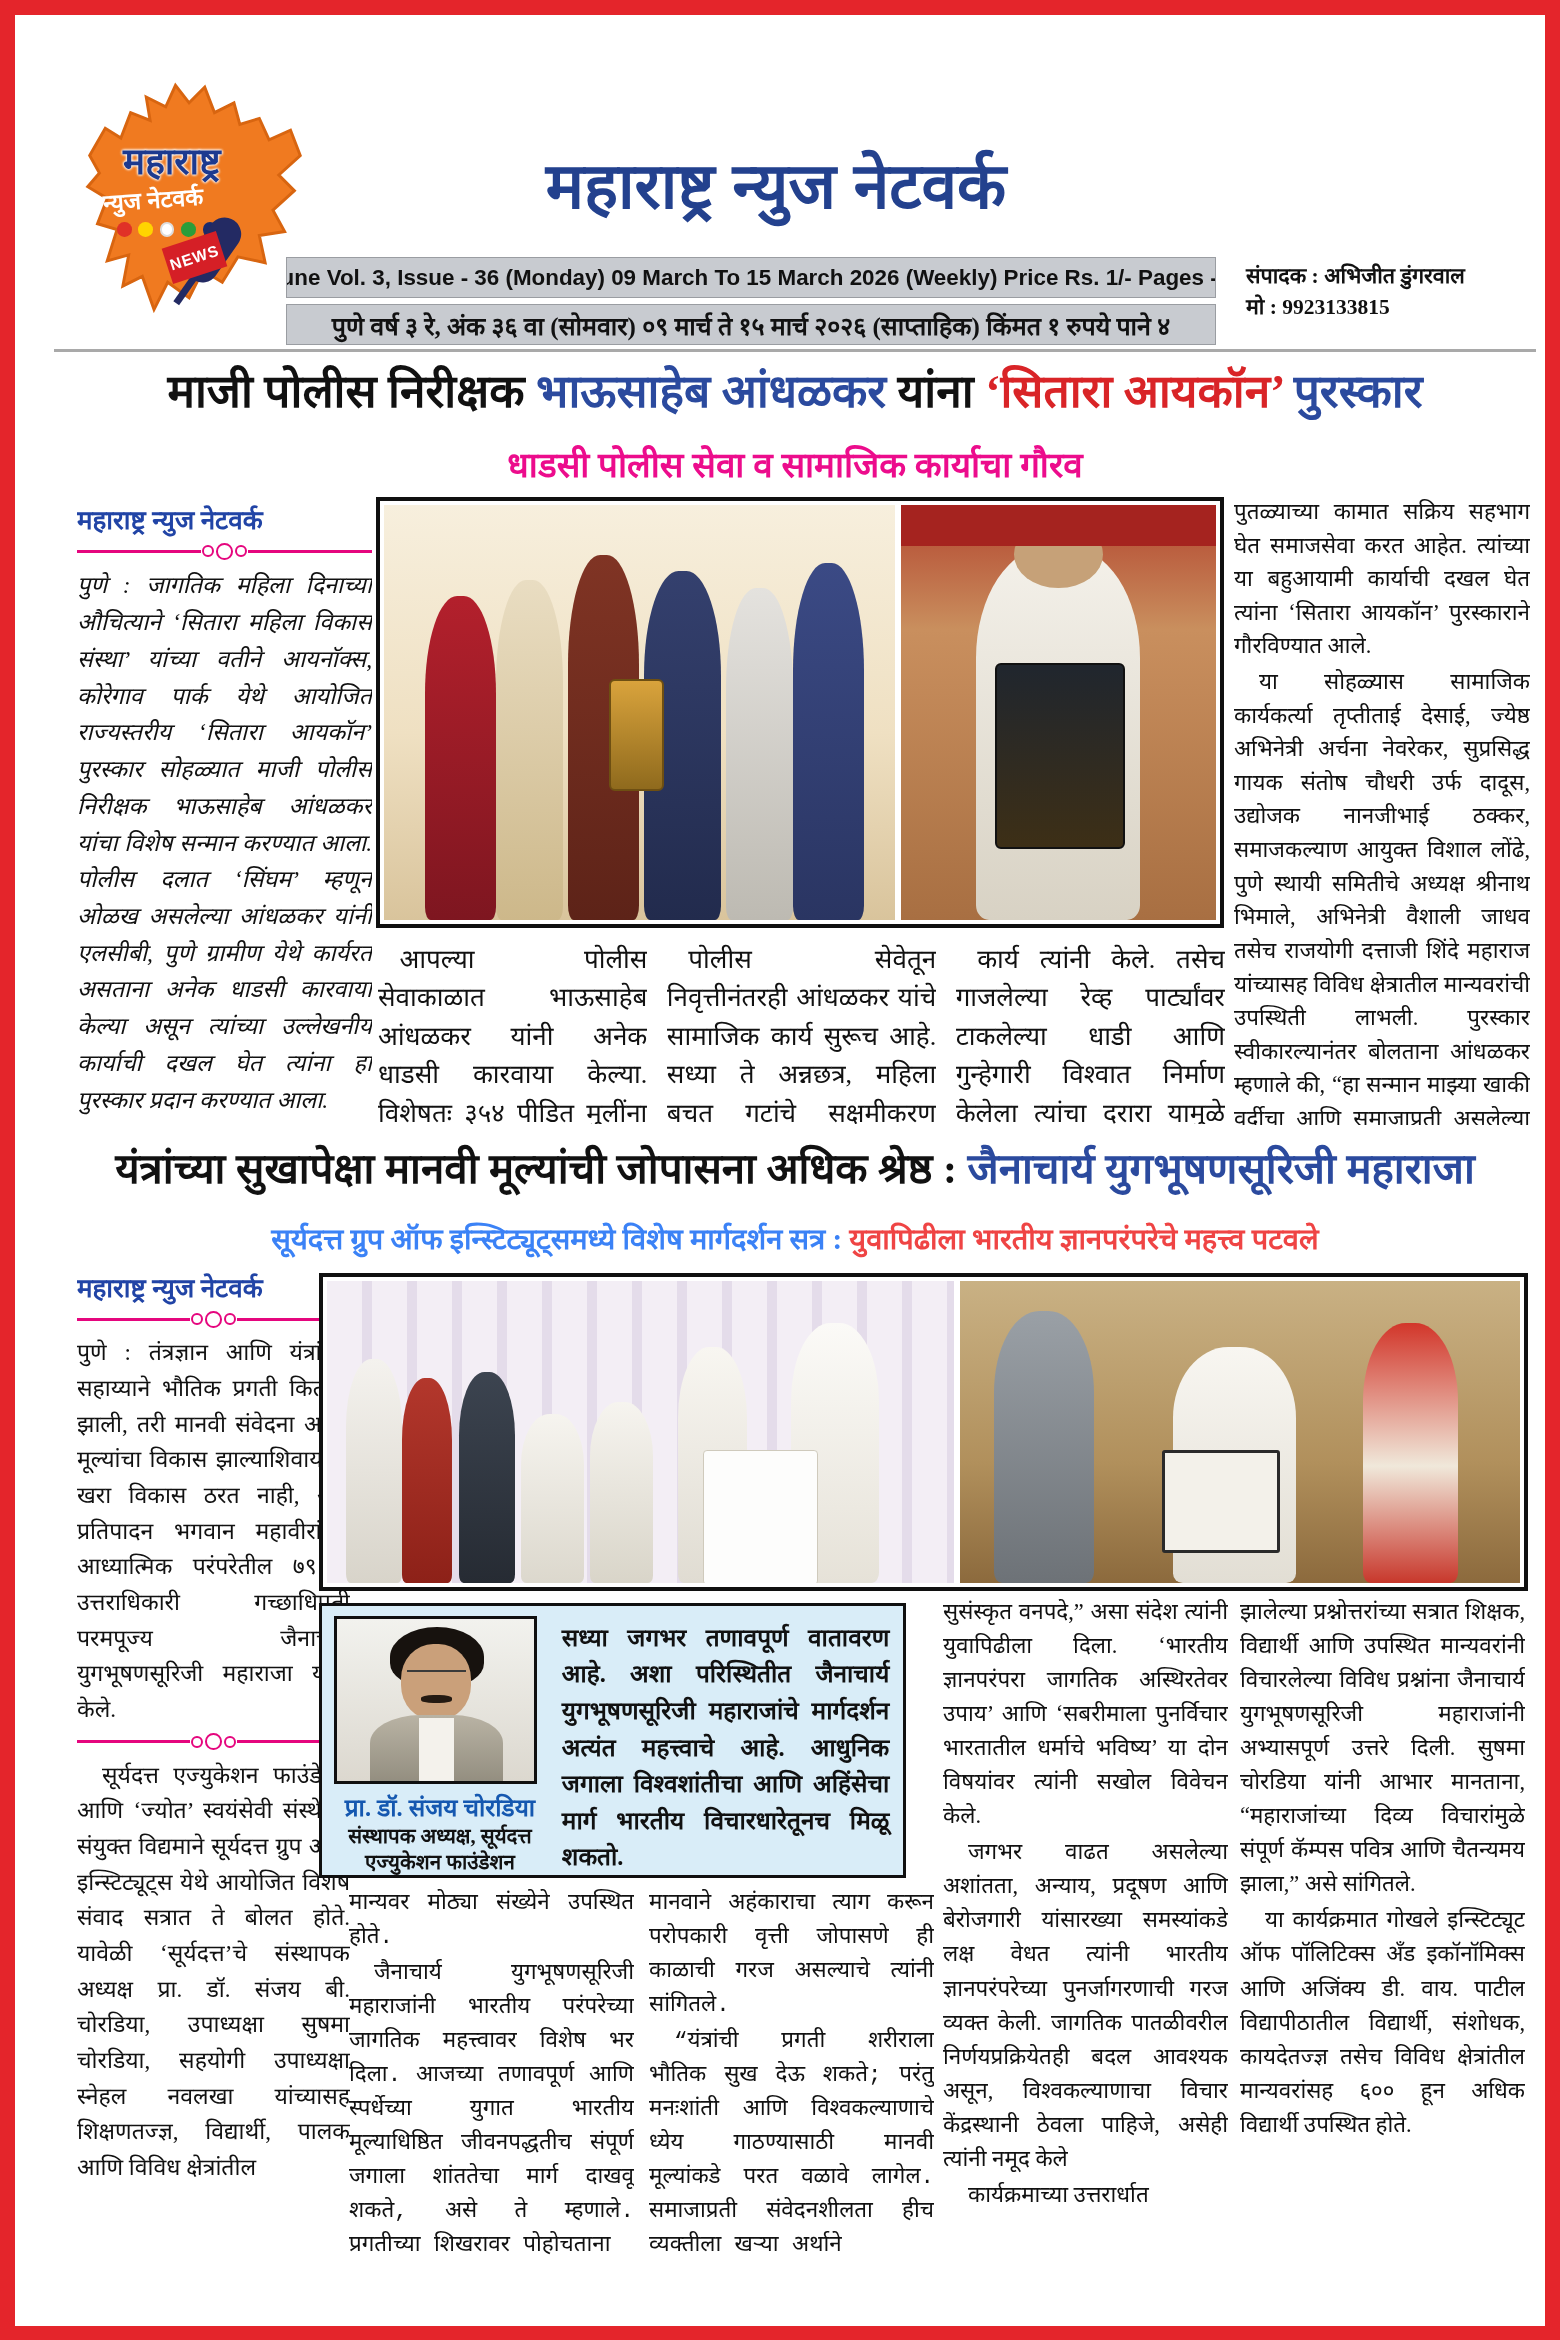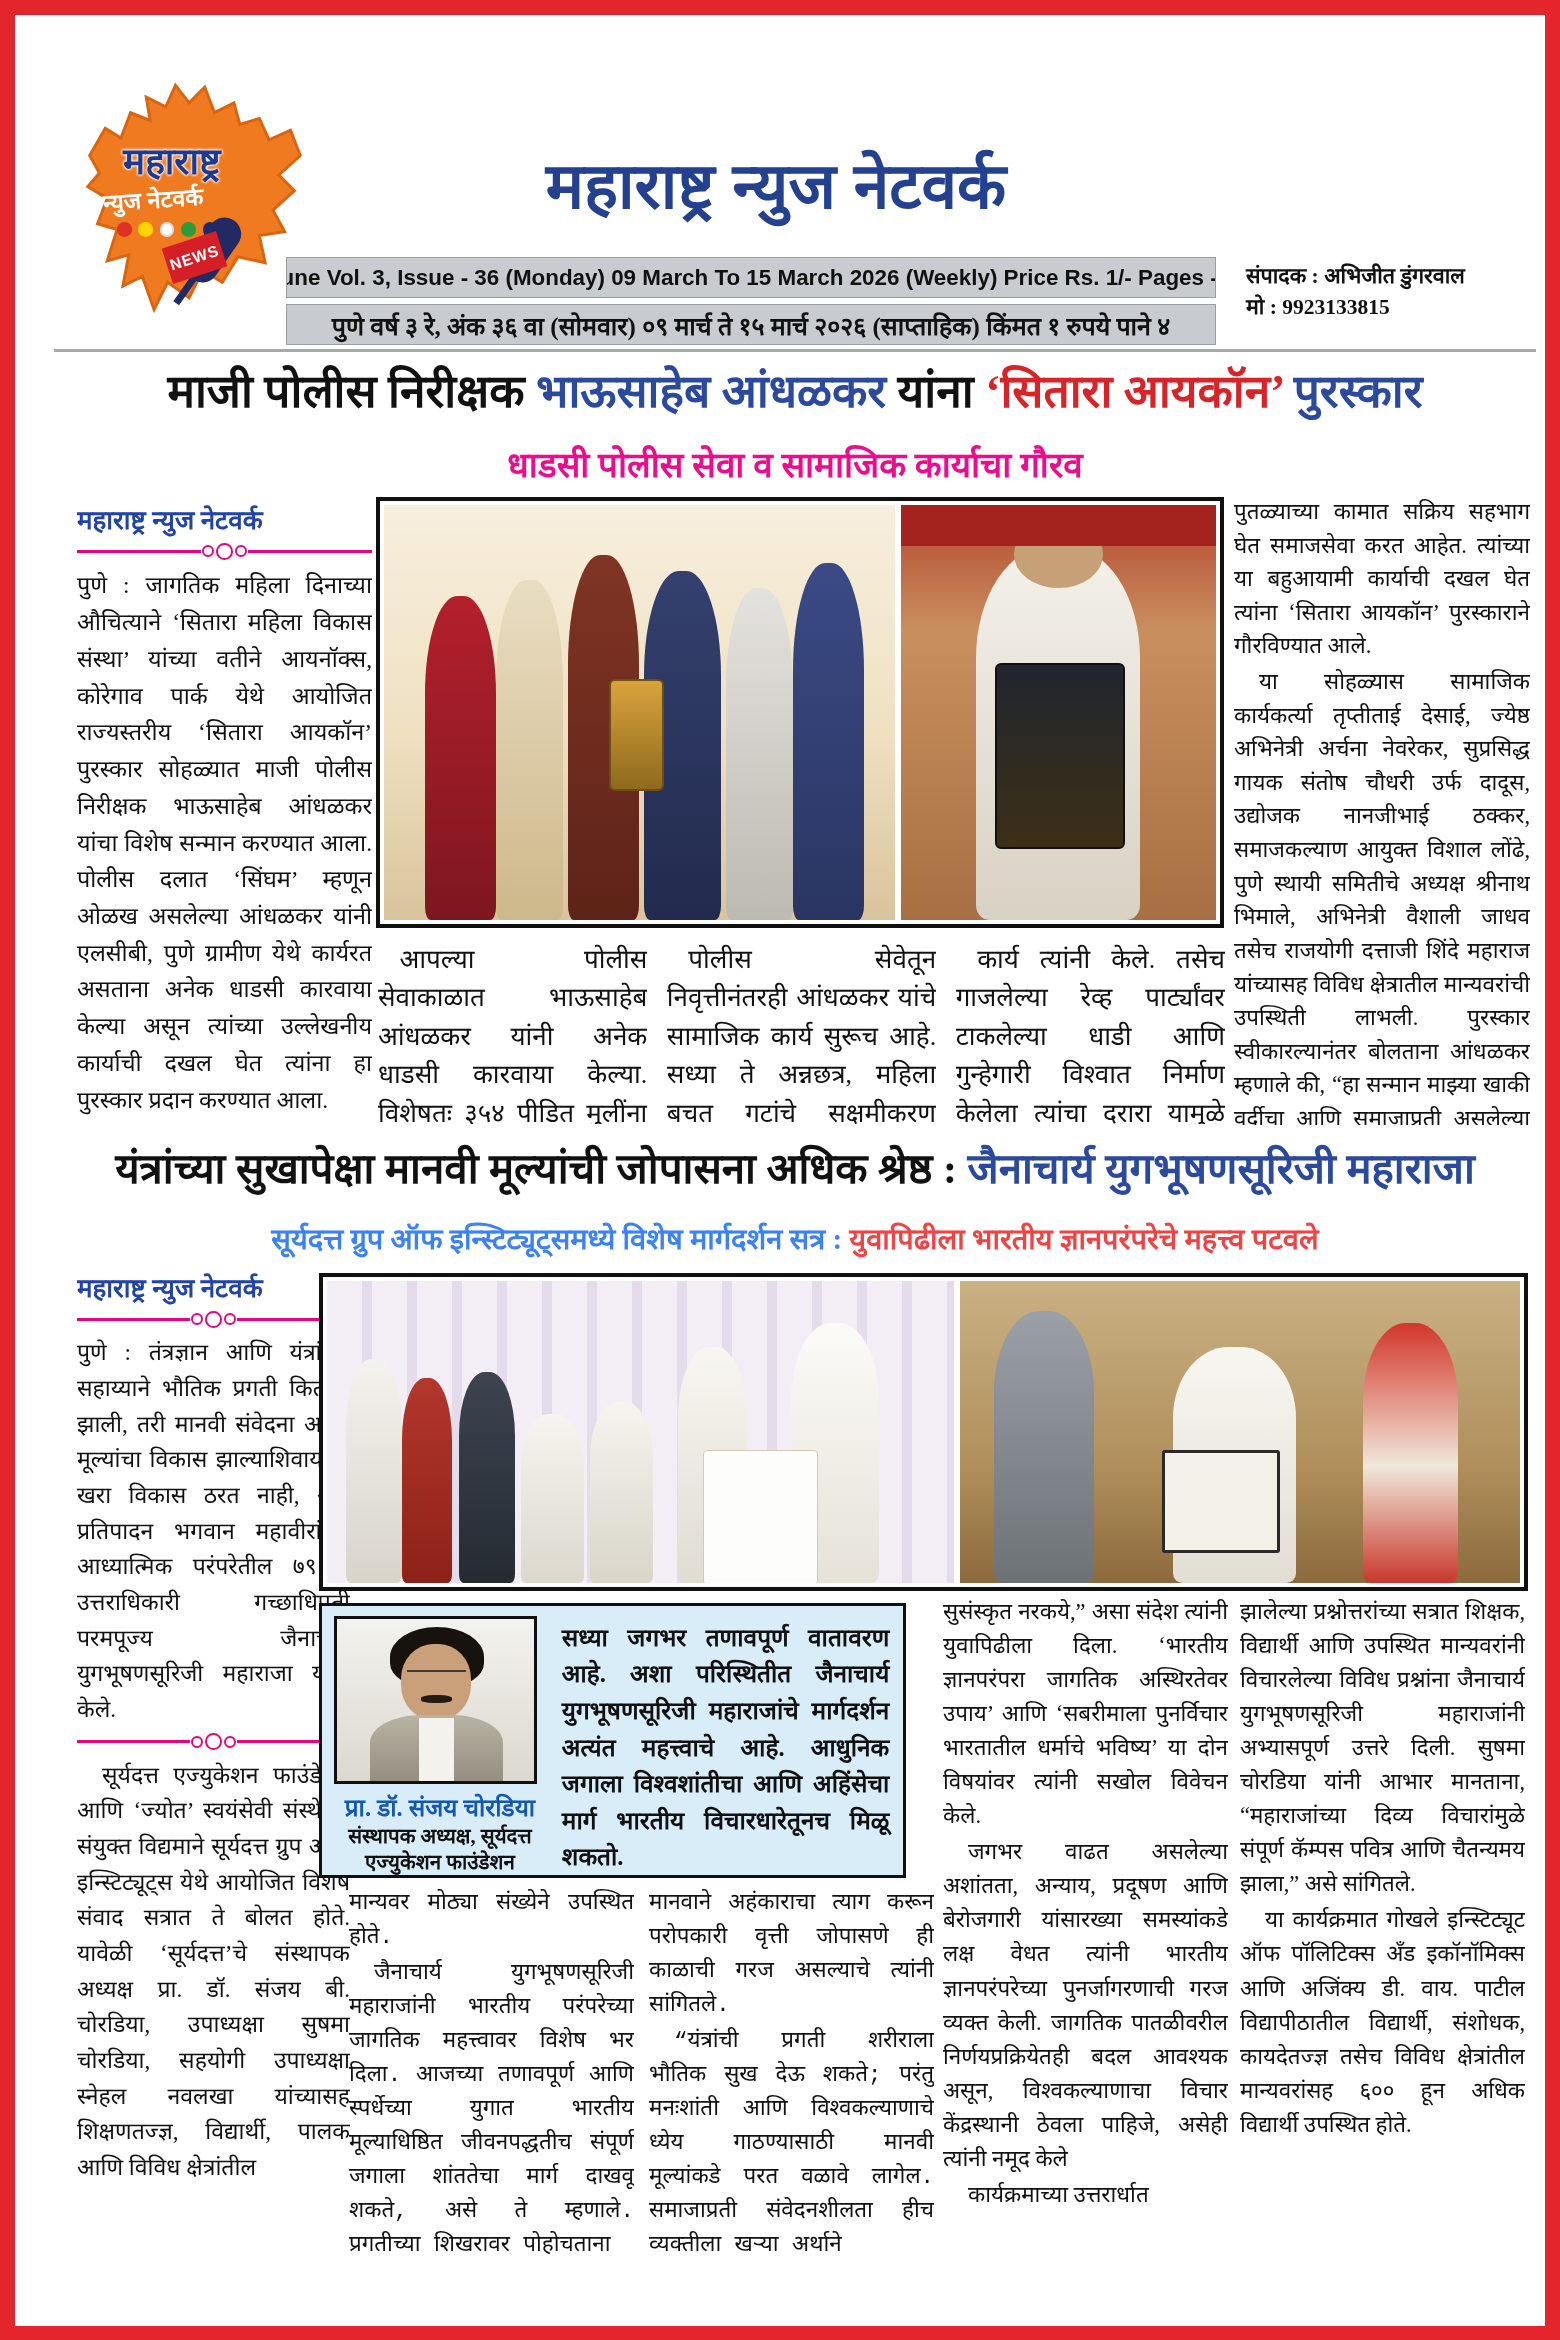--- a/index.html
+++ b/index.html
@@ -39,21 +39,21 @@
   .byline{font-weight:bold;font-size:26px;color:#2144a6;white-space:nowrap;}
   .orn{display:flex;align-items:center;margin:5.9px 0 7.8px 0;}
   .orn .ln{flex:1;height:2.9px;background:#e5067e;}
   .orn .o{display:block;border:2.9px solid #e5067e;border-radius:50%;background:#fff;margin:0 1px;}
   .orn .s{width:7.8px;height:7.8px;}
   .orn .m{width:12.7px;height:12.7px;}
   .col{box-sizing:border-box;overflow:hidden;text-align:justify;}
   .col p{margin:0 0 2px 0;font-size:22.4px;line-height:1.52;text-indent:0;}
   .col p.ind{text-indent:25px;}
   .a1-left{left:62px;top:486px;width:295px;height:624px;}
-  .a1-left p{font-size:23.4px;line-height:1.57;}
+  .a1-left p{font-size:23.4px;line-height:1.57;font-style:italic;}
   .a1-right{left:1219px;top:480px;width:296px;height:630px;}
   .a1-right p{font-size:22.4px;line-height:1.5;}
   .a1-caps{left:363px;top:926px;width:847px;height:183px;display:flex;gap:19.5px;}
   .a1-caps .c{flex:1;overflow:hidden;text-align:justify;font-size:26px;line-height:1.48;text-indent:21.5px;}
   .a2-left{left:62px;top:1254px;width:273px;height:1051px;}
   .a2-left p{font-size:23px;line-height:1.55;}
   .a2-col{top:1871px;width:285px;height:435px;font-family:Liberation Mono, monospace;}
   .a2-col2{left:334px;}
   .a2-col3{left:634px;}
   .a2-colr{top:1580px;height:726px;width:285px;}
@@ -233,21 +233,21 @@
     <p>मान्यवर मोठ्या संख्येने उपस्थित होते.</p>
     <p class="ind">जैनाचार्य युगभूषणसूरिजी महाराजांनी भारतीय परंपरेच्या जागतिक महत्त्वावर विशेष भर दिला. आजच्या तणावपूर्ण आणि स्पर्धेच्या युगात भारतीय मूल्याधिष्ठित जीवनपद्धतीच संपूर्ण जगाला शांततेचा मार्ग दाखवू शकते, असे ते म्हणाले. प्रगतीच्या शिखरावर पोहोचताना</p>
   </div>
 
   <div class="abs col a2-col a2-col3">
     <p>मानवाने अहंकाराचा त्याग करून परोपकारी वृत्ती जोपासणे ही काळाची गरज असल्याचे त्यांनी सांगितले.</p>
     <p class="ind">“यंत्रांची प्रगती शरीराला भौतिक सुख देऊ शकते; परंतु मनःशांती आणि विश्वकल्याणाचे ध्येय गाठण्यासाठी मानवी मूल्यांकडे परत वळावे लागेल. समाजाप्रती संवेदनशीलता हीच व्यक्तीला खऱ्या अर्थाने</p>
   </div>
 
   <div class="abs col a2-colr a2-col4">
-    <p>सुसंस्कृत नरकये,” असा संदेश त्यांनी युवापिढीला दिला. ‘भारतीय ज्ञानपरंपरा जागतिक अस्थिरतेवर उपाय’ आणि ‘सबरीमाला पुनर्विचार भारतातील धर्माचे भविष्य’ या दोन विषयांवर त्यांनी सखोल विवेचन केले.</p>
+    <p>सुसंस्कृत वनपदे,” असा संदेश त्यांनी युवापिढीला दिला. ‘भारतीय ज्ञानपरंपरा जागतिक अस्थिरतेवर उपाय’ आणि ‘सबरीमाला पुनर्विचार भारतातील धर्माचे भविष्य’ या दोन विषयांवर त्यांनी सखोल विवेचन केले.</p>
     <p class="ind">जगभर वाढत असलेल्या अशांतता, अन्याय, प्रदूषण आणि बेरोजगारी यांसारख्या समस्यांकडे लक्ष वेधत त्यांनी भारतीय ज्ञानपरंपरेच्या पुनर्जागरणाची गरज व्यक्त केली. जागतिक पातळीवरील निर्णयप्रक्रियेतही बदल आवश्यक असून, विश्वकल्याणाचा विचार केंद्रस्थानी ठेवला पाहिजे, असेही त्यांनी नमूद केले</p>
     <p class="ind">कार्यक्रमाच्या उत्तरार्धात</p>
   </div>
 
   <div class="abs col a2-colr a2-col5">
     <p>झालेल्या प्रश्नोत्तरांच्या सत्रात शिक्षक, विद्यार्थी आणि उपस्थित मान्यवरांनी विचारलेल्या विविध प्रश्नांना जैनाचार्य युगभूषणसूरिजी महाराजांनी अभ्यासपूर्ण उत्तरे दिली. सुषमा चोरडिया यांनी आभार मानताना, “महाराजांच्या दिव्य विचारांमुळे संपूर्ण कॅम्पस पवित्र आणि चैतन्यमय झाला,” असे सांगितले.</p>
     <p class="ind">या कार्यक्रमात गोखले इन्स्टिट्यूट ऑफ पॉलिटिक्स अँड इकॉनॉमिक्स आणि अजिंक्य डी. वाय. पाटील विद्यापीठातील विद्यार्थी, संशोधक, कायदेतज्ज्ञ तसेच विविध क्षेत्रांतील मान्यवरांसह ६०० हून अधिक विद्यार्थी उपस्थित होते.</p>
   </div>
 
 </div>

